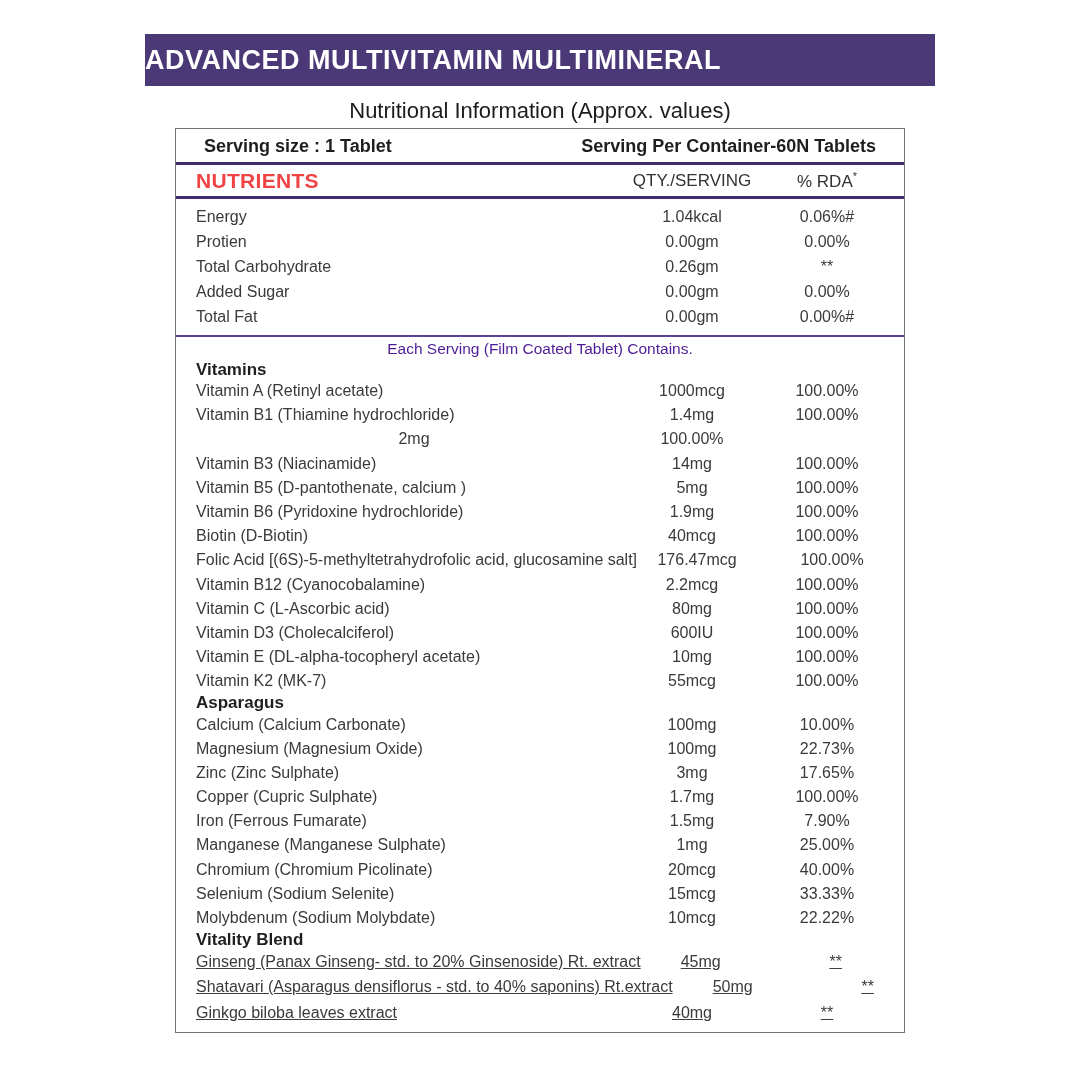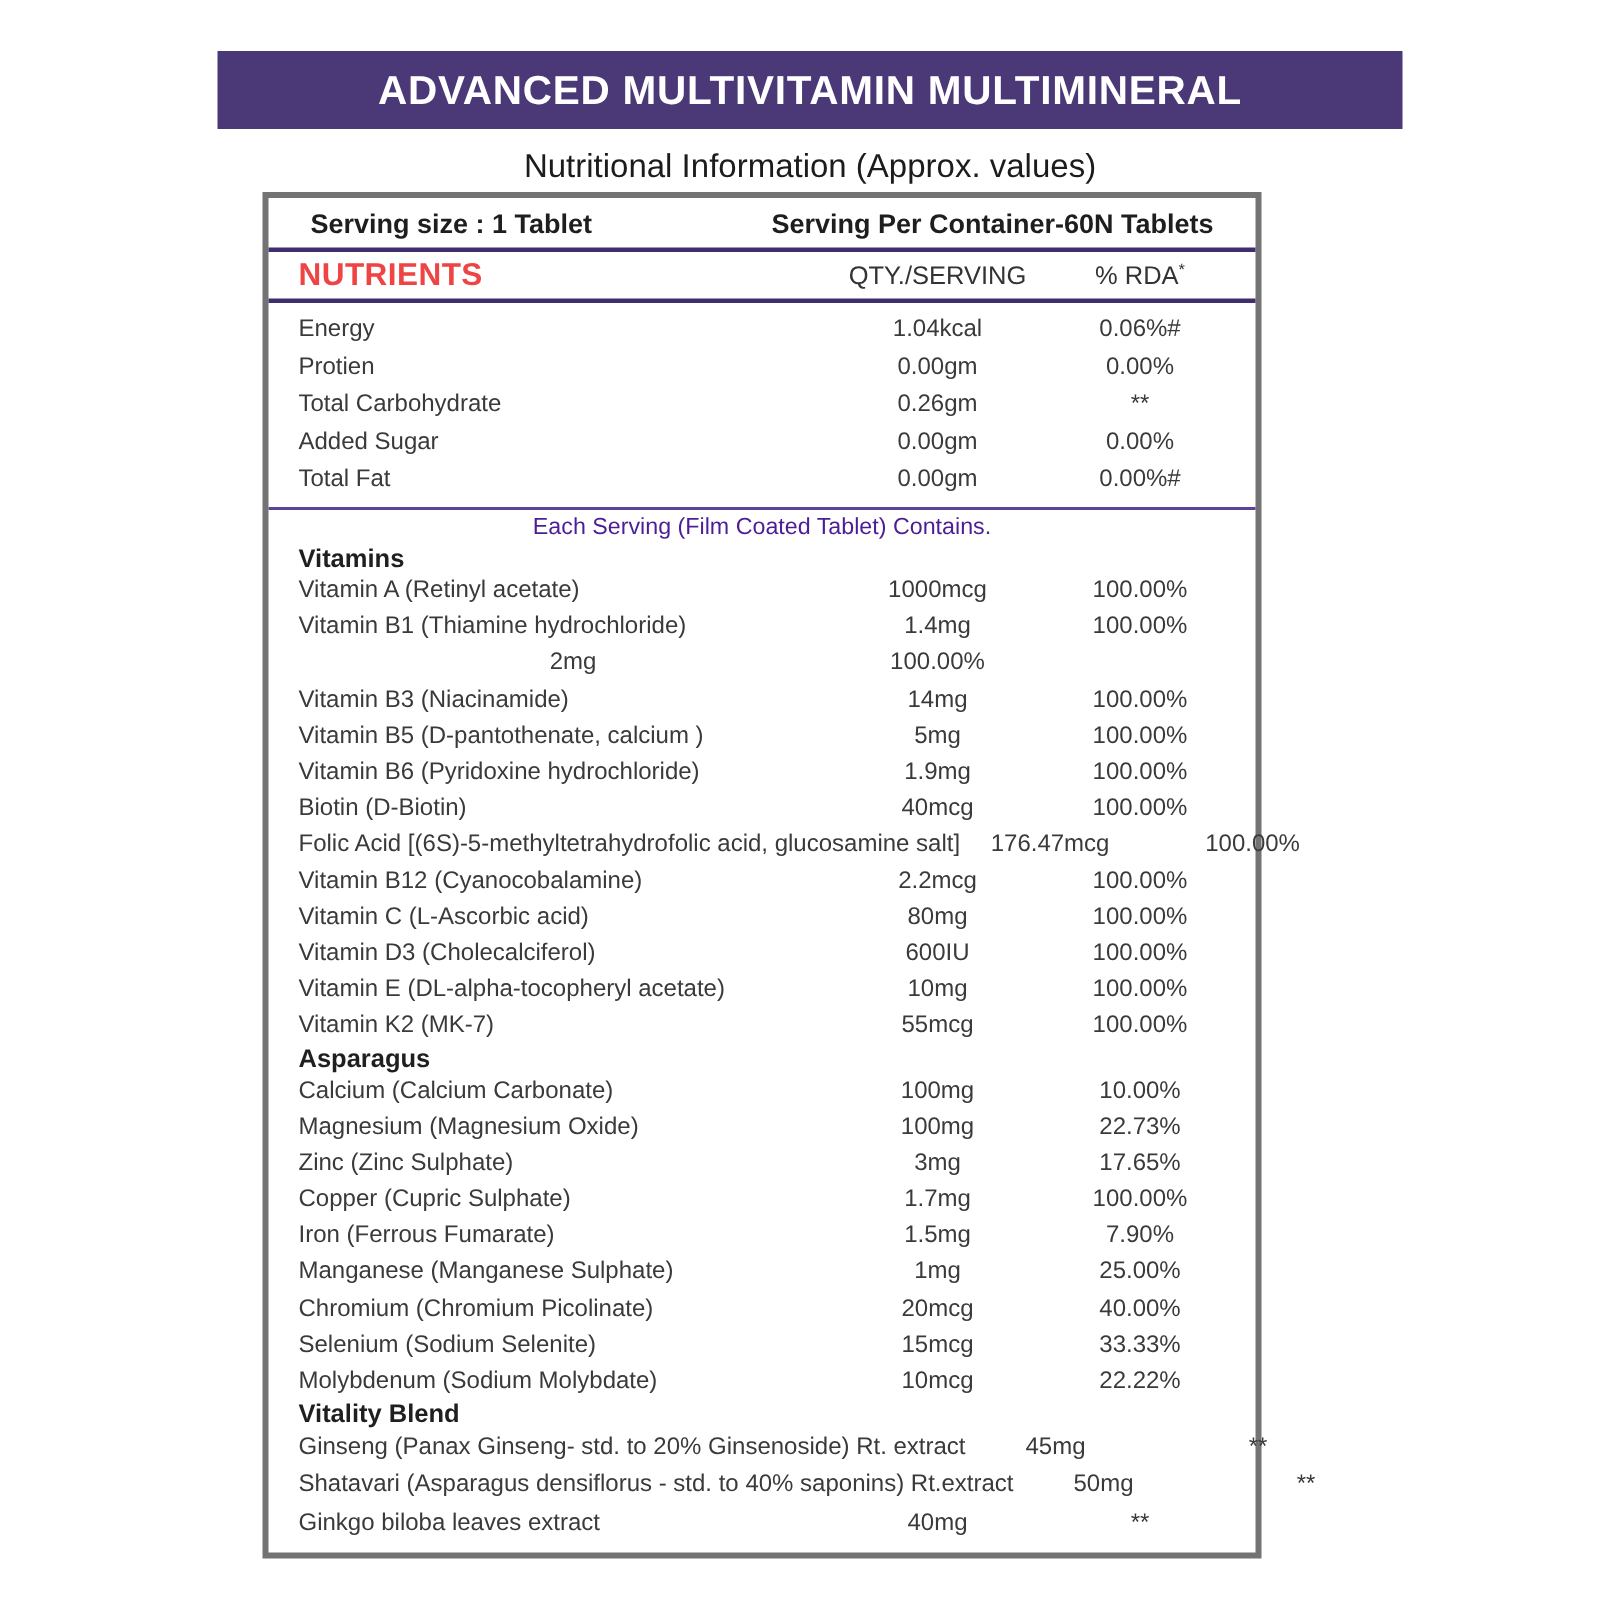--- a/index.html
+++ b/index.html
@@ -2,30 +2,30 @@
 <html><head>
 <meta charset="utf-8">
 <style>
   html,body{margin:0;padding:0;}
   body{
     width:1080px;height:1080px;background:#ffffff;position:relative;
     font-family:"Liberation Sans", sans-serif;color:#3d3d3d;overflow:hidden;
   }
   .banner{
     position:absolute;left:145px;top:34px;width:790px;height:52px;
-    background:#4a3877;display:flex;align-items:center;justify-content:center;
+    background:#4a3877;display:flex;align-items:center;justify-content:flex-start;
   }
   .banner .title{color:#ffffff;font-weight:bold;font-size:27px;letter-spacing:.5px;}
   .subtitle{
     position:absolute;top:98px;left:0;width:1080px;text-align:center;
     font-size:22px;color:#1c1c1c;
   }
   .facts-box{
-    position:absolute;left:175px;top:128px;width:666px;box-sizing:border-box;
-    border:4px solid #737373;background:#ffffff;
+    position:absolute;left:175px;top:128px;width:730px;box-sizing:border-box;
+    border:1px solid #737373;background:#ffffff;
   }
   .serving-row{
     display:flex;justify-content:space-between;align-items:center;
     padding:7px 28px 5px 28px;font-weight:bold;font-size:18px;color:#1e1e1e;
   }
   .rule-heavy{border-top:3px solid #3f2e6b;}
   .rule-mid{border-top:2px solid #5d4397;}
   .grid-row{
     display:grid;grid-template-columns:1fr 120px 150px;align-items:center;
     padding-left:20px;padding-right:2px;
@@ -38,21 +38,21 @@
   .sec-row{height:24.2px;}
   .macros{padding:5px 0 6px 0;}
   .col-name{white-space:nowrap;overflow:visible;color:#3a3a3a;}
   .col-qty,.col-rda{text-align:center;color:#3a3a3a;white-space:nowrap;}
   .note{ text-align:center;font-size:15.5px;color:#4c1d95;padding-top:3px;height:20px;}
   .sec-title{
     font-weight:bold;font-size:17px;color:#1f1f1f;padding-left:20px;
     height:19px;line-height:19px;
   }
   .sections{padding-bottom:6px;}
-  .vitality .row{height:25.5px;}
+  .vitality .row{height:25.5px;text-decoration:underline;}
 </style>
 </head>
 <body>
 
 <div class="banner">
   <span class="title">ADVANCED MULTIVITAMIN MULTIMINERAL</span>
 </div>
 
 <div class="subtitle">Nutritional Information (Approx. values)</div>
 

